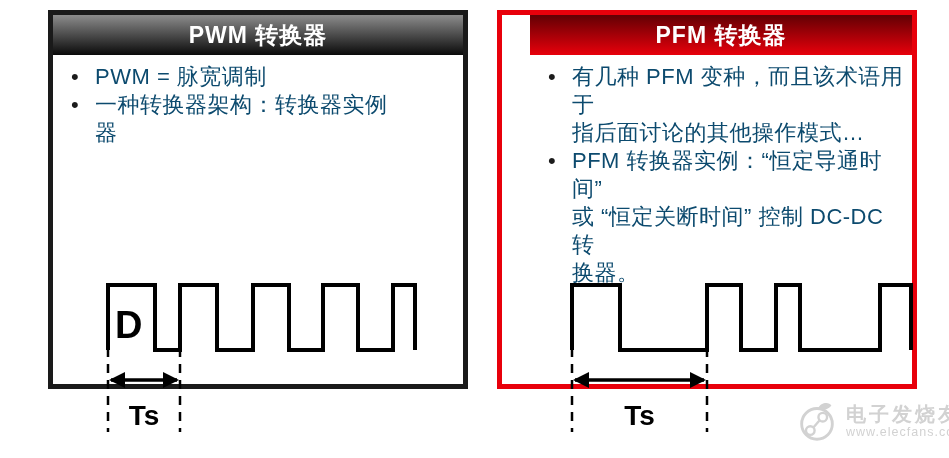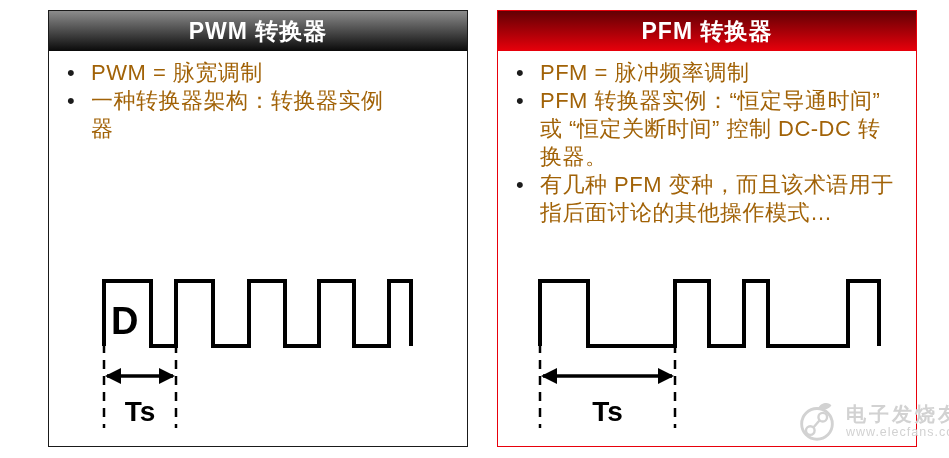--- a/index.html
+++ b/index.html
@@ -1,38 +1,38 @@
 <!DOCTYPE html>
 <html><head>
 <meta charset="utf-8">
 <style>
   html,body{margin:0;padding:0;background:#fff;}
   #slide{
     position:relative;width:949px;height:458px;background:#fff;overflow:hidden;
     font-family:"Liberation Sans","DejaVu Sans",sans-serif;color:#1c1c1c;
   }
   .panel{
-    position:absolute;top:10px;width:420px;height:437px;
-    border:1px solid #0ea5e9;background:#fff;box-sizing:border-box;
+    position:absolute;top:10px;width:420px;height:379px;
+    border:5px solid #0ea5e9;background:#fff;box-sizing:border-box;
   }
   #pwm-panel{left:48px;}
-  #pfm-panel{left:497px;}
+  #pfm-panel{left:497px;padding-left:28px;}
   .hdr{
     height:40px;display:flex;align-items:center;justify-content:center;
   }
   .hdr .title{
     color:#ffffff;font-size:23px;font-weight:bold;letter-spacing:1px;
   }
   .panel-body{position:relative;height:391px;}
   ul.bullets{
     list-style:none;margin:0;padding:8px 6px 0 10px;
   }
   ul.bullets li{
     position:relative;padding-left:32px;font-size:22px;line-height:28px;
-    white-space:pre-line;letter-spacing:0.5px;color:#a16207;
+    white-space:pre-line;letter-spacing:0.5px;color:#0c4a6e;
   }
   ul.bullets li::before{
     content:"\2022";position:absolute;left:8px;top:0;font-size:22px;color:#1c1c1c;
   }
   svg.wave{position:absolute;left:0;bottom:4px;width:416px;height:175px;}
   .watermark{
     position:absolute;left:794px;top:398px;display:flex;align-items:center;gap:6px;
     pointer-events:none;
   }
   .wm-brand{font-size:20px;font-weight:bold;color:#d2d2d2;letter-spacing:3px;line-height:22px;}
@@ -65,26 +65,25 @@
         </svg>
     </div>
   </div>
 
   <div class="panel" id="pfm-panel" style="border-color: rgb(232, 0, 11);">
     <div class="hdr" style="background: linear-gradient(rgb(98, 0, 4), rgb(232, 0, 11));">
       <span class="title" style="color: rgb(255, 255, 255);">PFM 转换器</span>
     </div>
     <div class="panel-body">
       <ul class="bullets">
-          <li>PFM = 脉冲频率调制</li>
+          <li>有几种 PFM 变种，而且该术语用于
+指后面讨论的其他操作模式…</li>
           <li>PFM 转换器实例：“恒定导通时间”
 或 “恒定关断时间” 控制 DC-DC 转
 换器。</li>
-          <li>有几种 PFM 变种，而且该术语用于
-指后面讨论的其他操作模式…</li>
         </ul>
       <svg class="wave" viewBox="0 0 416 175">
           <polyline points="42,83 42,18 90,18 90,83 177,83 177,18 211,18 211,83 246,83 246,18 270,18 270,83 350,83 350,18 381,18 381,83" fill="none" stroke="#000" stroke-width="4" stroke-linejoin="miter"></polyline>
           <line x1="42" y1="81" x2="42" y2="165" stroke="#000" stroke-width="2.5" stroke-dasharray="9 7"></line>
           <line x1="177" y1="81" x2="177" y2="165" stroke="#000" stroke-width="2.5" stroke-dasharray="9 7"></line>
           <line x1="45" y1="113" x2="174" y2="113" stroke="#000" stroke-width="3.5"></line>
           <polygon points="43,113 59,105 59,121" fill="#000"></polygon>
           <polygon points="176,113 160,105 160,121" fill="#000"></polygon>
           <text x="109.5" y="158" text-anchor="middle" font-size="28" font-weight="bold" font-family="&quot;Liberation Sans&quot;,&quot;DejaVu Sans&quot;,sans-serif" fill="#000">Ts</text>
         </svg>

